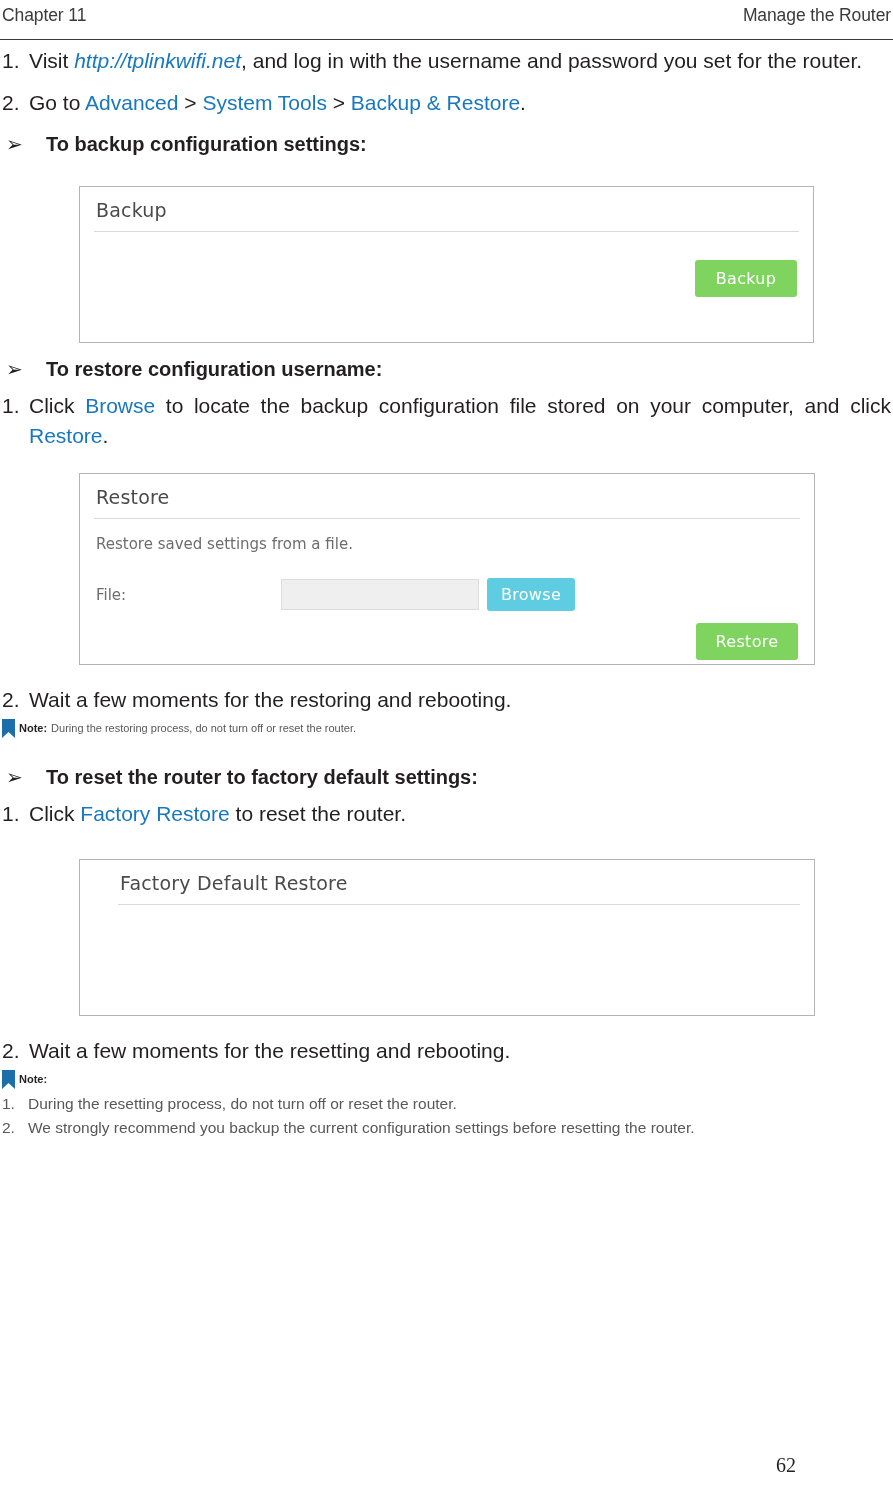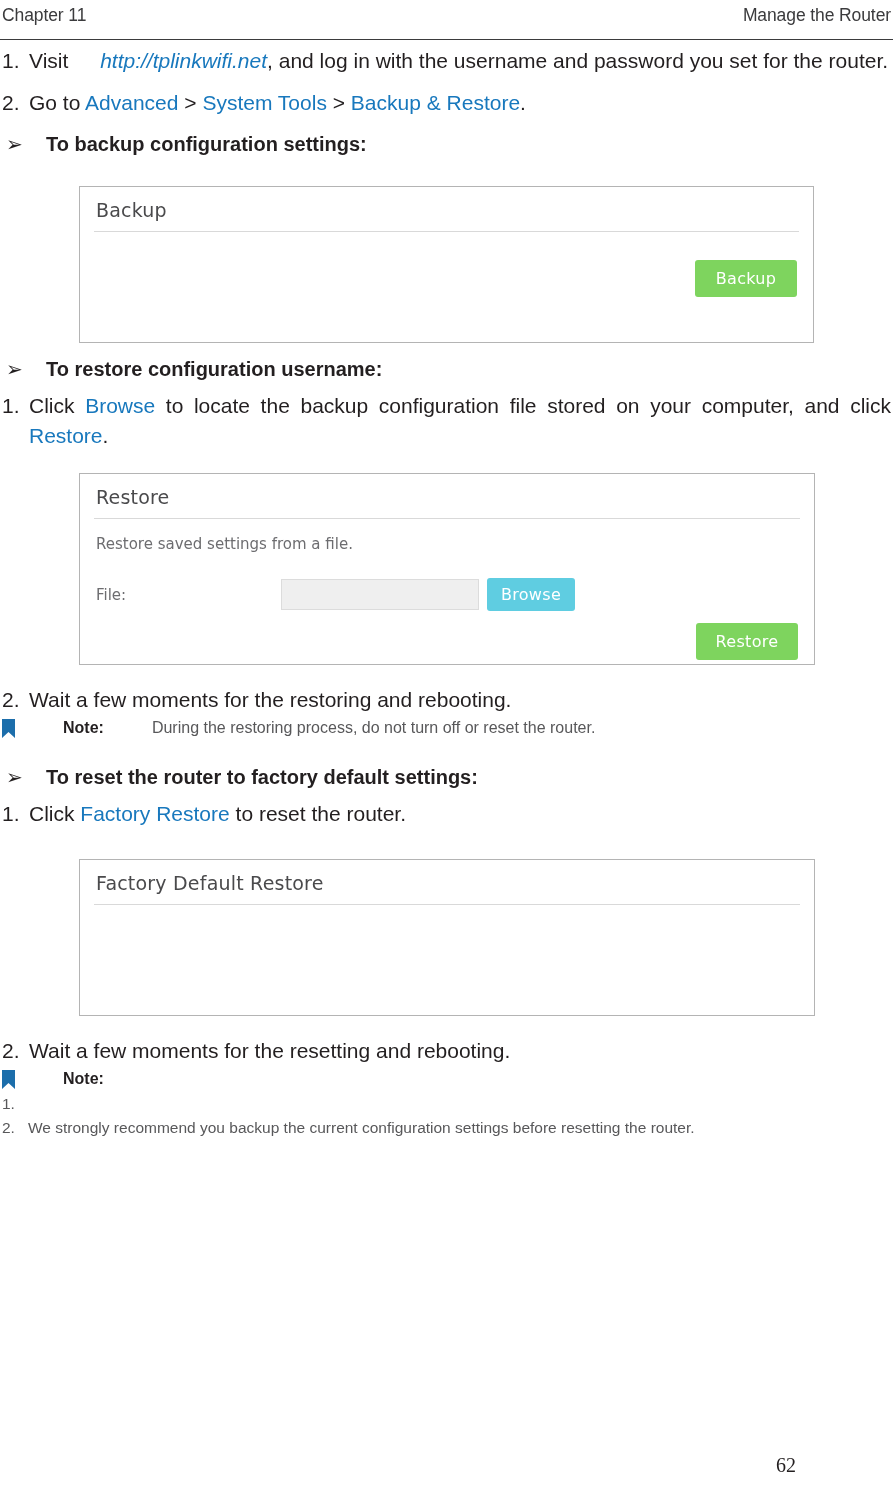--- a/index.html
+++ b/index.html
@@ -84,21 +84,20 @@
     margin: 0;
   }
 
   a.lnk, .lnk {
     color: #1878bd;
     text-decoration: none;
   }
   .lnk-italic {
     color: #1878bd;
     font-style: italic;
-    margin-left: 26px;
   }
 
   
   .arrow-head {
     display: flex;
     align-items: baseline;
     font-size: 20px;
     font-weight: bold;
     color: #231f20;
     margin: 14px 0 10px 0;
@@ -184,25 +183,24 @@
     box-sizing: border-box;
     flex: 0 0 auto;
   }
   .field-gap { width: 8px; flex: 0 0 auto; }
 
   
   .note-block { margin-top: 2px; }
   .note-line {
     display: flex;
     align-items: flex-start;
-    font-size: 16px;
+    font-size: 11px;
     line-height: 22px;
     color: #58585a;
     font-family: "Liberation Sans", sans-serif;
-    gap: 44px;
   }
   .bookmark-icon {
     flex: 0 0 auto;
     width: 13px;
     height: 19px;
     margin-right: 4px;
     margin-top: 2px;
     display: inline-block;
   }
   .note-word {
@@ -339,21 +337,21 @@
       <span class="arrow-label">To reset the router to factory default settings:</span>
     </div>
 
     <div class="num-item no-justify">
       <span class="num">1.</span>
       <span class="num-body"><span>Click </span><span class="lnk">Factory Restore</span><span> to reset the router.</span></span>
     </div>
 
     <div class="spacer-lg"></div>
 
-    <div class="panel" style="margin-left:77px; width:736px; height:157px;">
+    <div class="panel" style="margin-left:77px; width:736px; height:157px;padding-left:24px;">
       <div class="panel-title">Factory Default Restore</div>
       <div class="panel-divider"></div>
     </div>
 
     <div class="spacer-md"></div>
 
     <div class="num-item no-justify">
       <span class="num">2.</span>
       <span class="num-body">Wait a few moments for the resetting and rebooting.</span>
     </div>
@@ -363,20 +361,21 @@
         <span class="bookmark-icon">
           <svg width="13" height="19" viewBox="0 0 13 19" xmlns="http://www.w3.org/2000/svg">
             <path d="M0 0 H13 V19 L6.5 13 L0 19 Z" fill="#1c6eab"></path>
           </svg>
         </span>
         <span class="note-word">Note:</span>
       </div>
       <ul class="note-sublist">
         <li>
           <span class="sn">1.</span>
+          <span>During the resetting process, do not turn off or reset the router.</span>
         </li>
         <li>
           <span class="sn">2.</span>
           <span>We strongly recommend you backup the current configuration settings before resetting the router.</span>
         </li>
       </ul>
     </div>
 
   </div>
 

